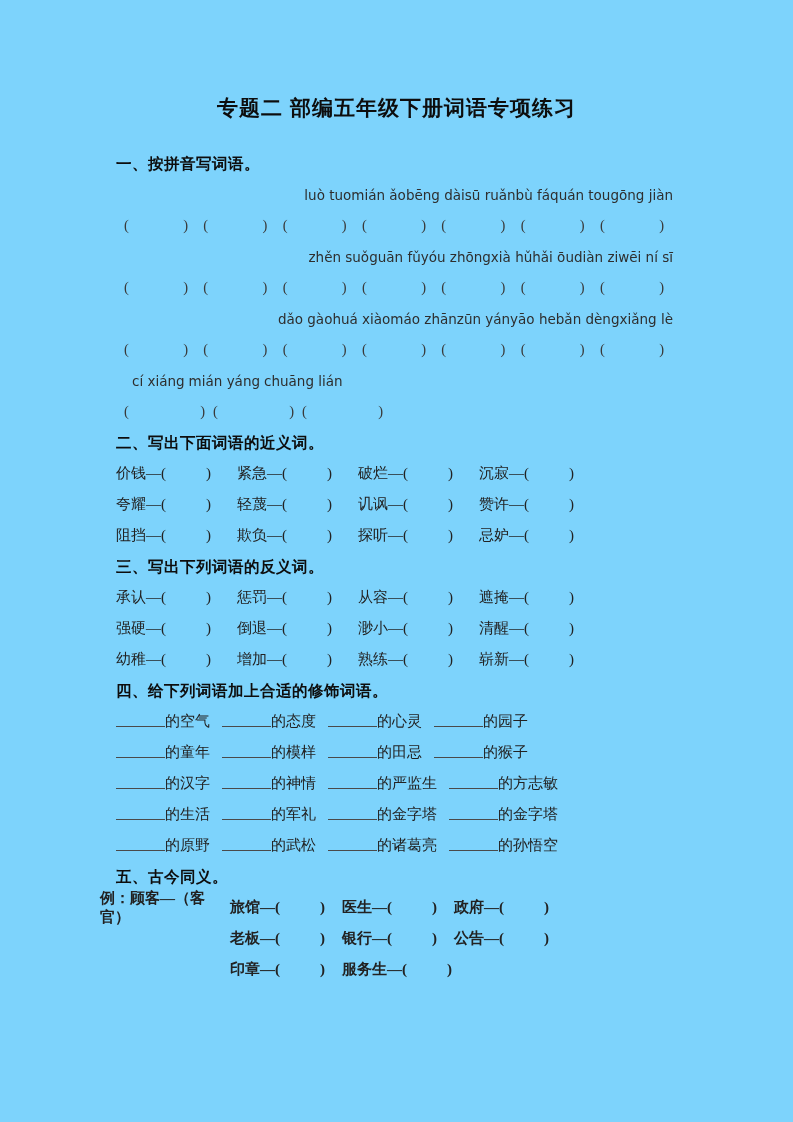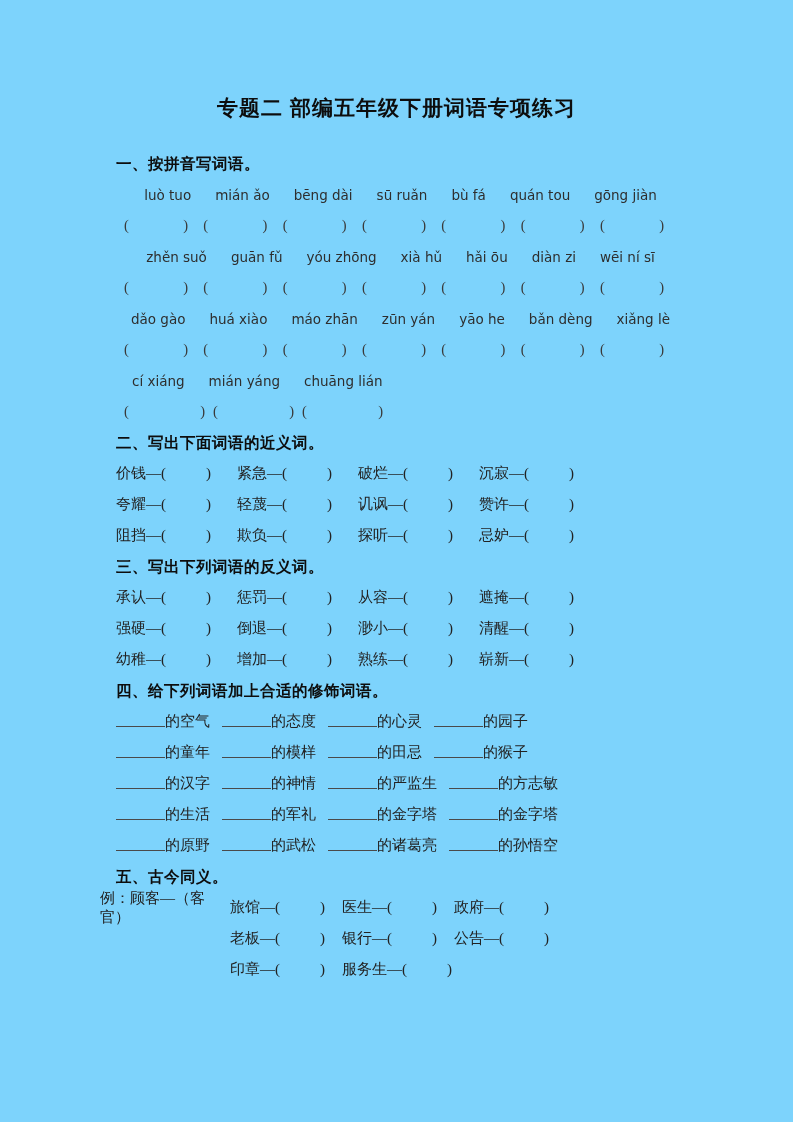--- a/index.html
+++ b/index.html
@@ -23,40 +23,40 @@
   }
   .content{padding-left:116px;padding-right:70px;}
   .sec-head{
     height:31px;line-height:31px;
     font-size:15.5px;font-weight:700;color:#0d0d0d;
     letter-spacing:0.5px;
   }
   .sec-head.first{margin-top:26px;}
   .ln{height:31px;display:flex;align-items:center;}
   
-  .pyline{width:545px;margin-left:12px;justify-content:center;gap:24px;}
+  .pyline{width:545px;margin-left:12px;justify-content:flex-end;}
   .pyline .py{
     font-family:"DejaVu Sans", sans-serif;
     font-size:13.5px;color:#2e2e2e;white-space:pre;
   }
-  .pyline.narrow{width:auto;justify-content:flex-start;gap:24px;margin-left:16px;}
+  .pyline.narrow{width:auto;justify-content:flex-start;gap:4px;margin-left:16px;}
   .parenline{width:540px;margin-left:8px;justify-content:space-between;font-size:14.5px;color:#3a3a3a;}
   .parenline.narrow{width:auto;justify-content:flex-start;gap:8px;}
   .pp{display:inline-flex;justify-content:space-between;width:64px;}
   .parenline.narrow .pp{width:81px;}
   
   .wrow{gap:7px;}
   .witem{display:inline-flex;align-items:center;width:114px;font-size:15px;color:#222;}
   .gap{display:inline-block;width:40px;}
   
   .s4row{gap:0;}
   .mitem{display:inline-flex;align-items:flex-start;font-size:15px;color:#222;margin-right:12px;}
   .uline{display:inline-block;width:49px;border-bottom:1.2px solid #4a4a4a;height:14px;}
   
-  .s5row{margin-left:-16px;}
+  .s5row{margin-left:-16px;font-weight:bold;}
   .s5lead{display:inline-block;width:130px;font-size:15px;color:#222;}
   .s5items{display:inline-flex;}
   .s5items .witem{width:112px;}
 </style>
 </head>
 <body>
 
 <div class="page">
   <div class="title">专题二 部编五年级下册词语专项练习</div>
 

